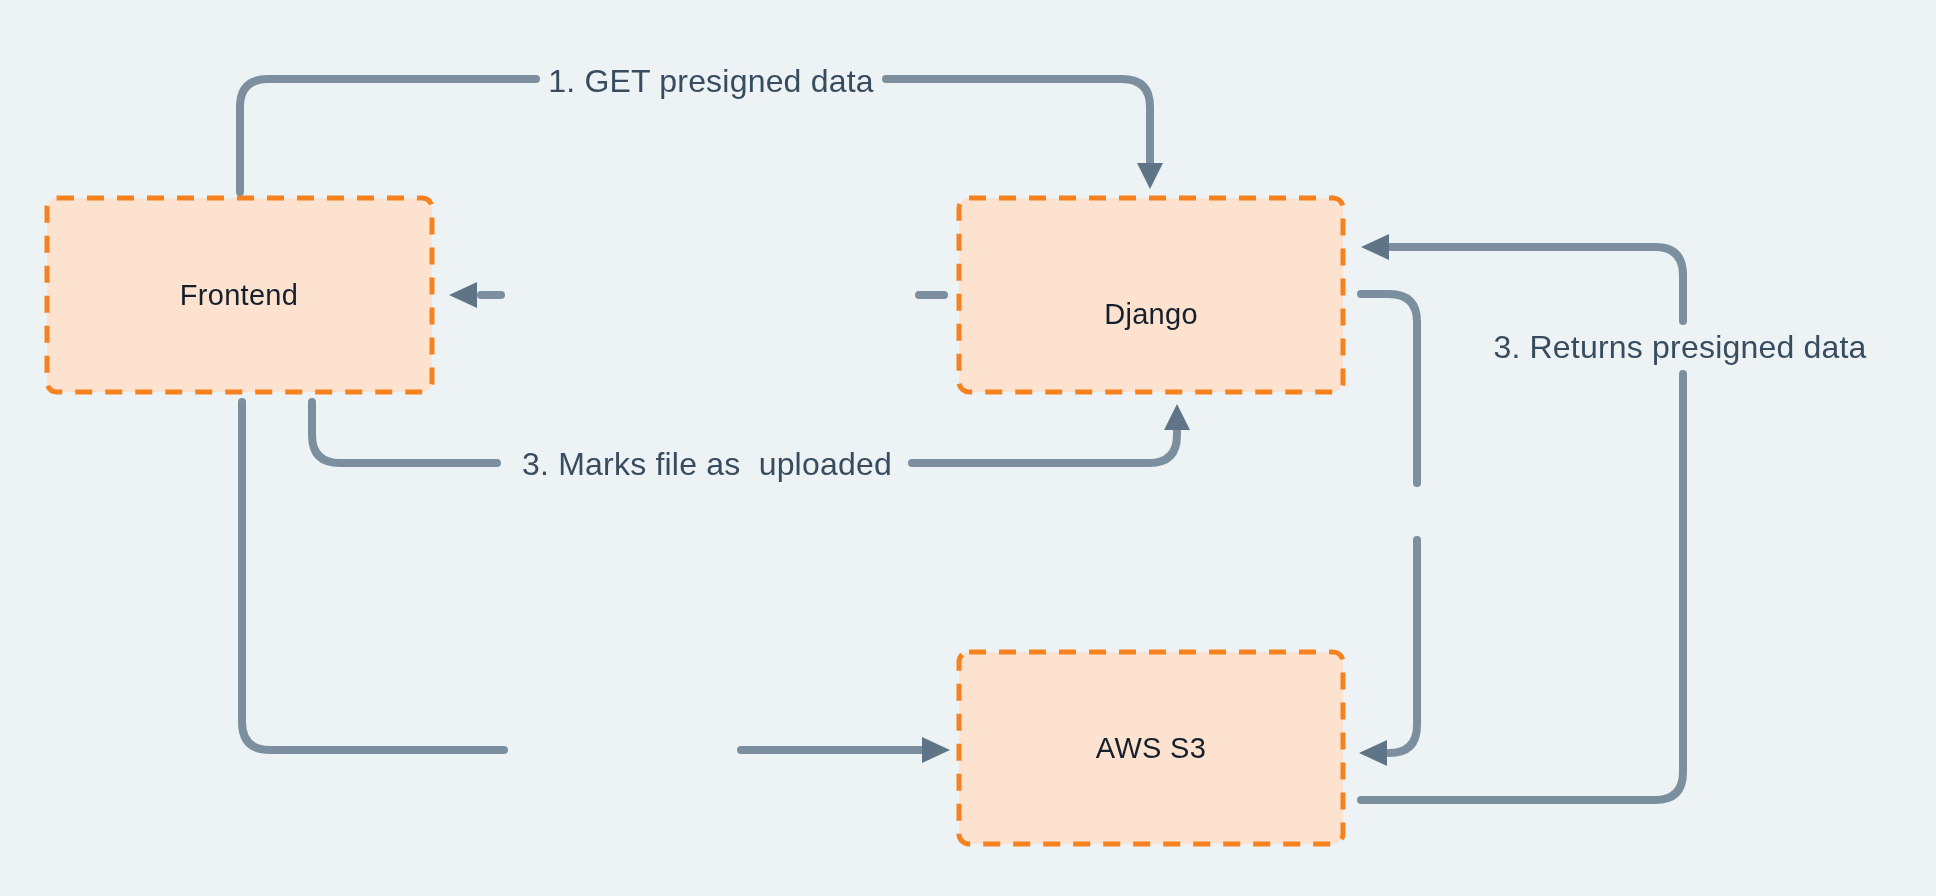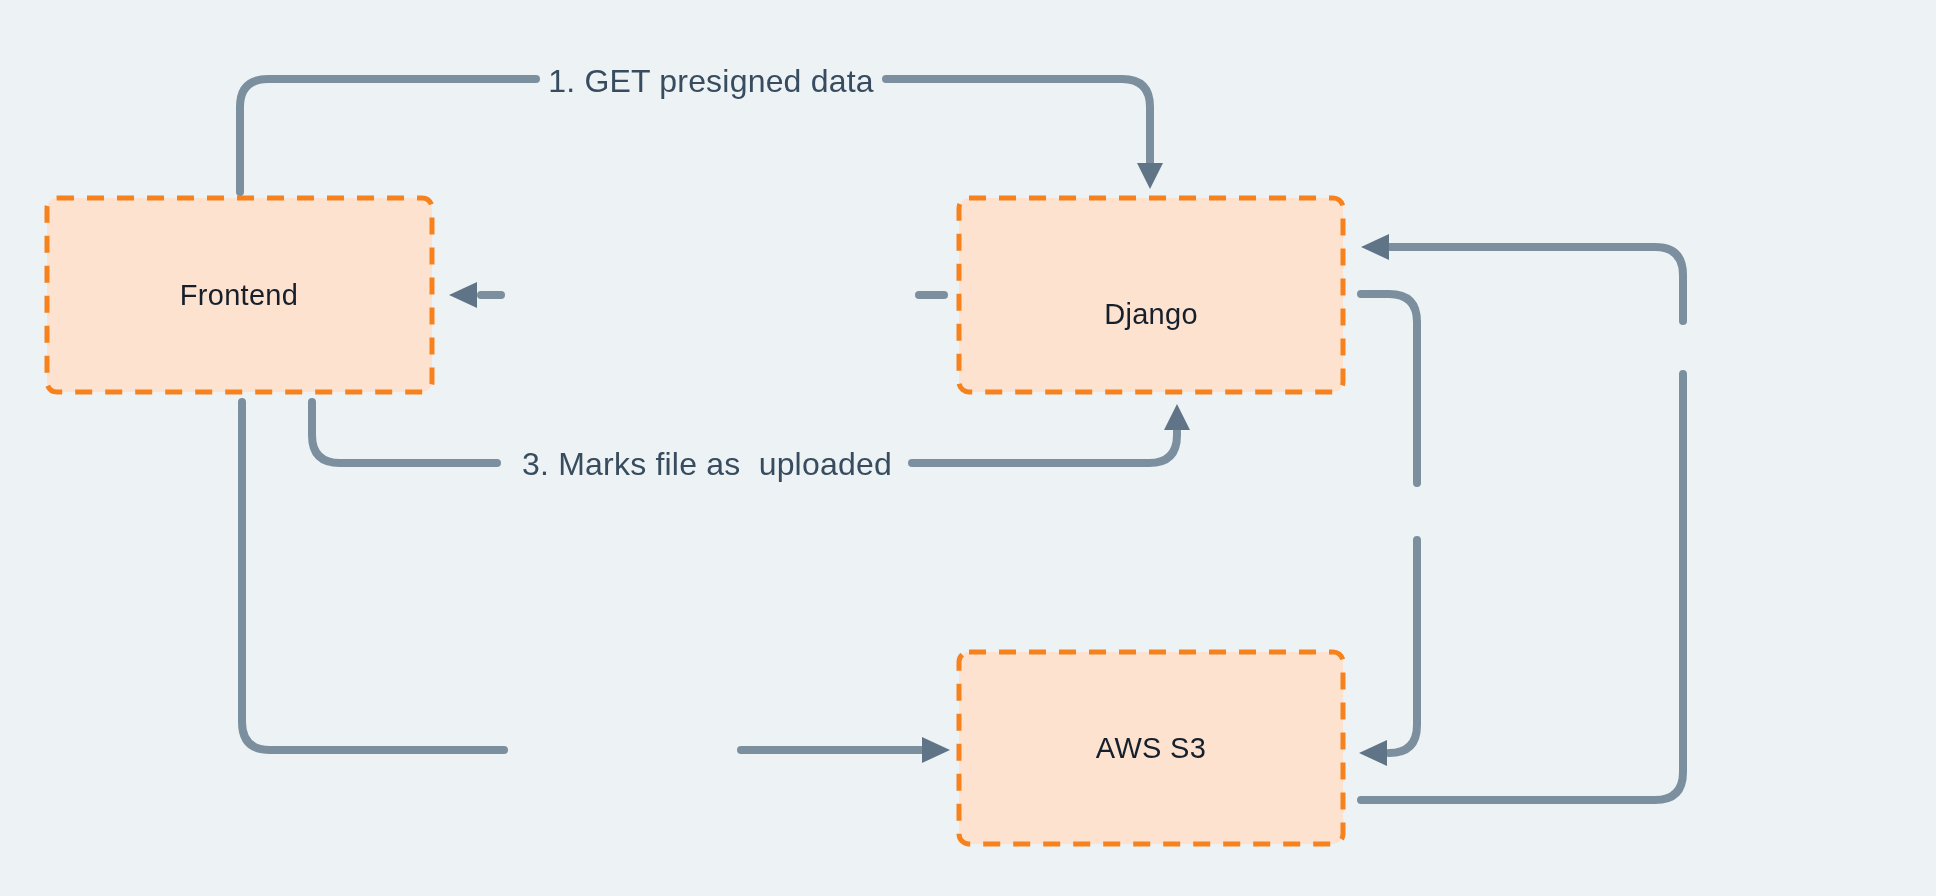--- a/index.html
+++ b/index.html
@@ -97,15 +97,16 @@
       <path class="edge-path" d="M 1683 321 L 1683 275 Q 1683 247 1655 247 L 1390 247"></path>
       <polygon class="edge-head" points="1389,234 1389,260 1361,247"></polygon>
     </g>
   </svg>
 
   <div class="node-label" style="left:239px; top:295px;">Frontend</div>
   <div class="node-label" style="left:1151px; top:295px;margin-top:19px;">Django</div>
   <div class="node-label" style="left:1151px; top:748px;text-align:center;">AWS S3</div>
 
   <div class="edge-label" style="left:711px;  top:81px;">1. GET presigned data</div>
+  <div class="edge-label" style="left:1680px; top:347px;">3. Returns presigned data</div>
   <div class="edge-label" style="left:707px;  top:464px;">3. Marks file as  uploaded</div>
 
 </div>
 
 </body></html>

